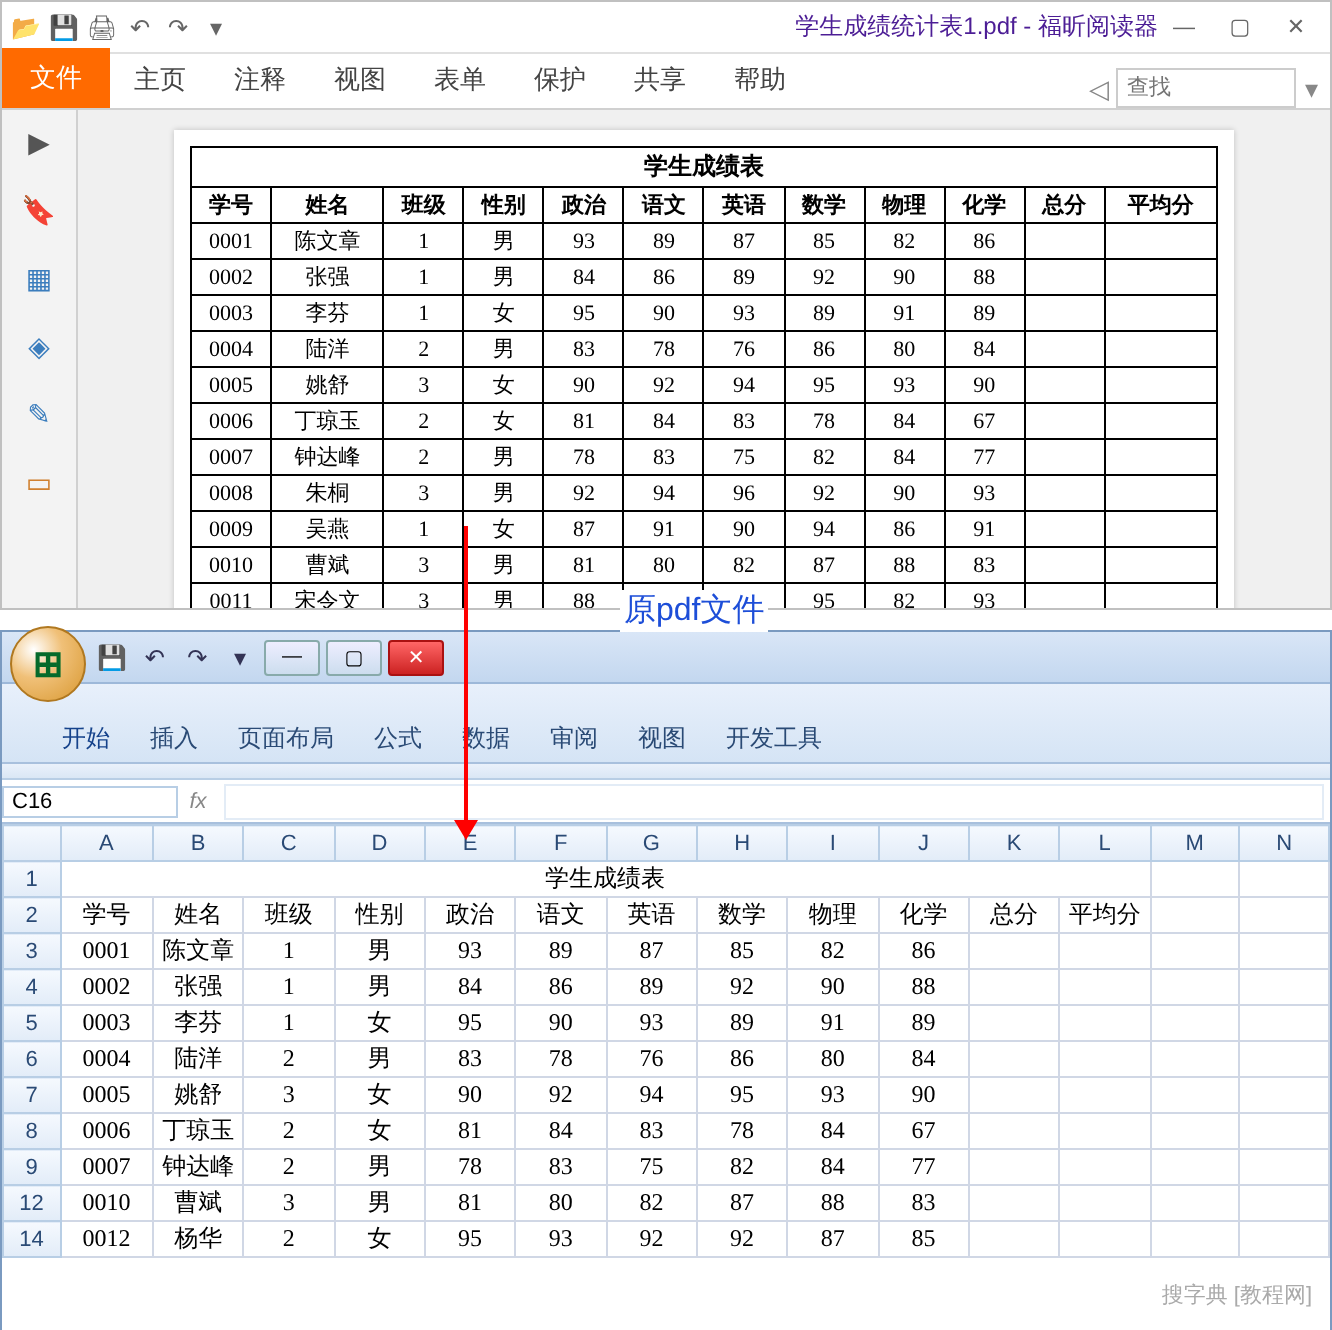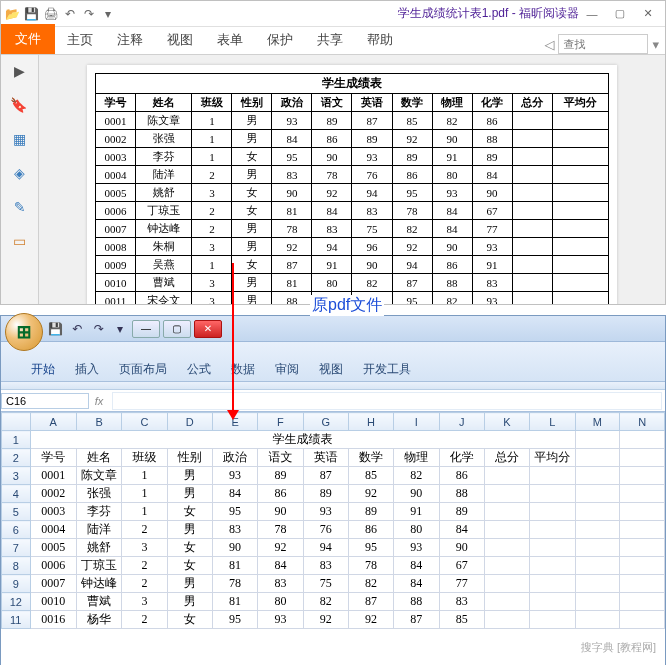--- a/index.html
+++ b/index.html
@@ -503,22 +503,22 @@
             <td>82</td>
             <td>87</td>
             <td>88</td>
             <td>83</td>
             <td></td>
             <td></td>
             <td></td>
             <td></td>
           </tr>
           <tr>
-            <th class="rowhdr">11</th>
-            <td>0016</td>
+            <th class="rowhdr">14</th>
+            <td>0012</td>
             <td>杨华</td>
             <td>2</td>
             <td>女</td>
             <td>95</td>
             <td>93</td>
             <td>92</td>
             <td>92</td>
             <td>87</td>
             <td>85</td>
             <td></td>

